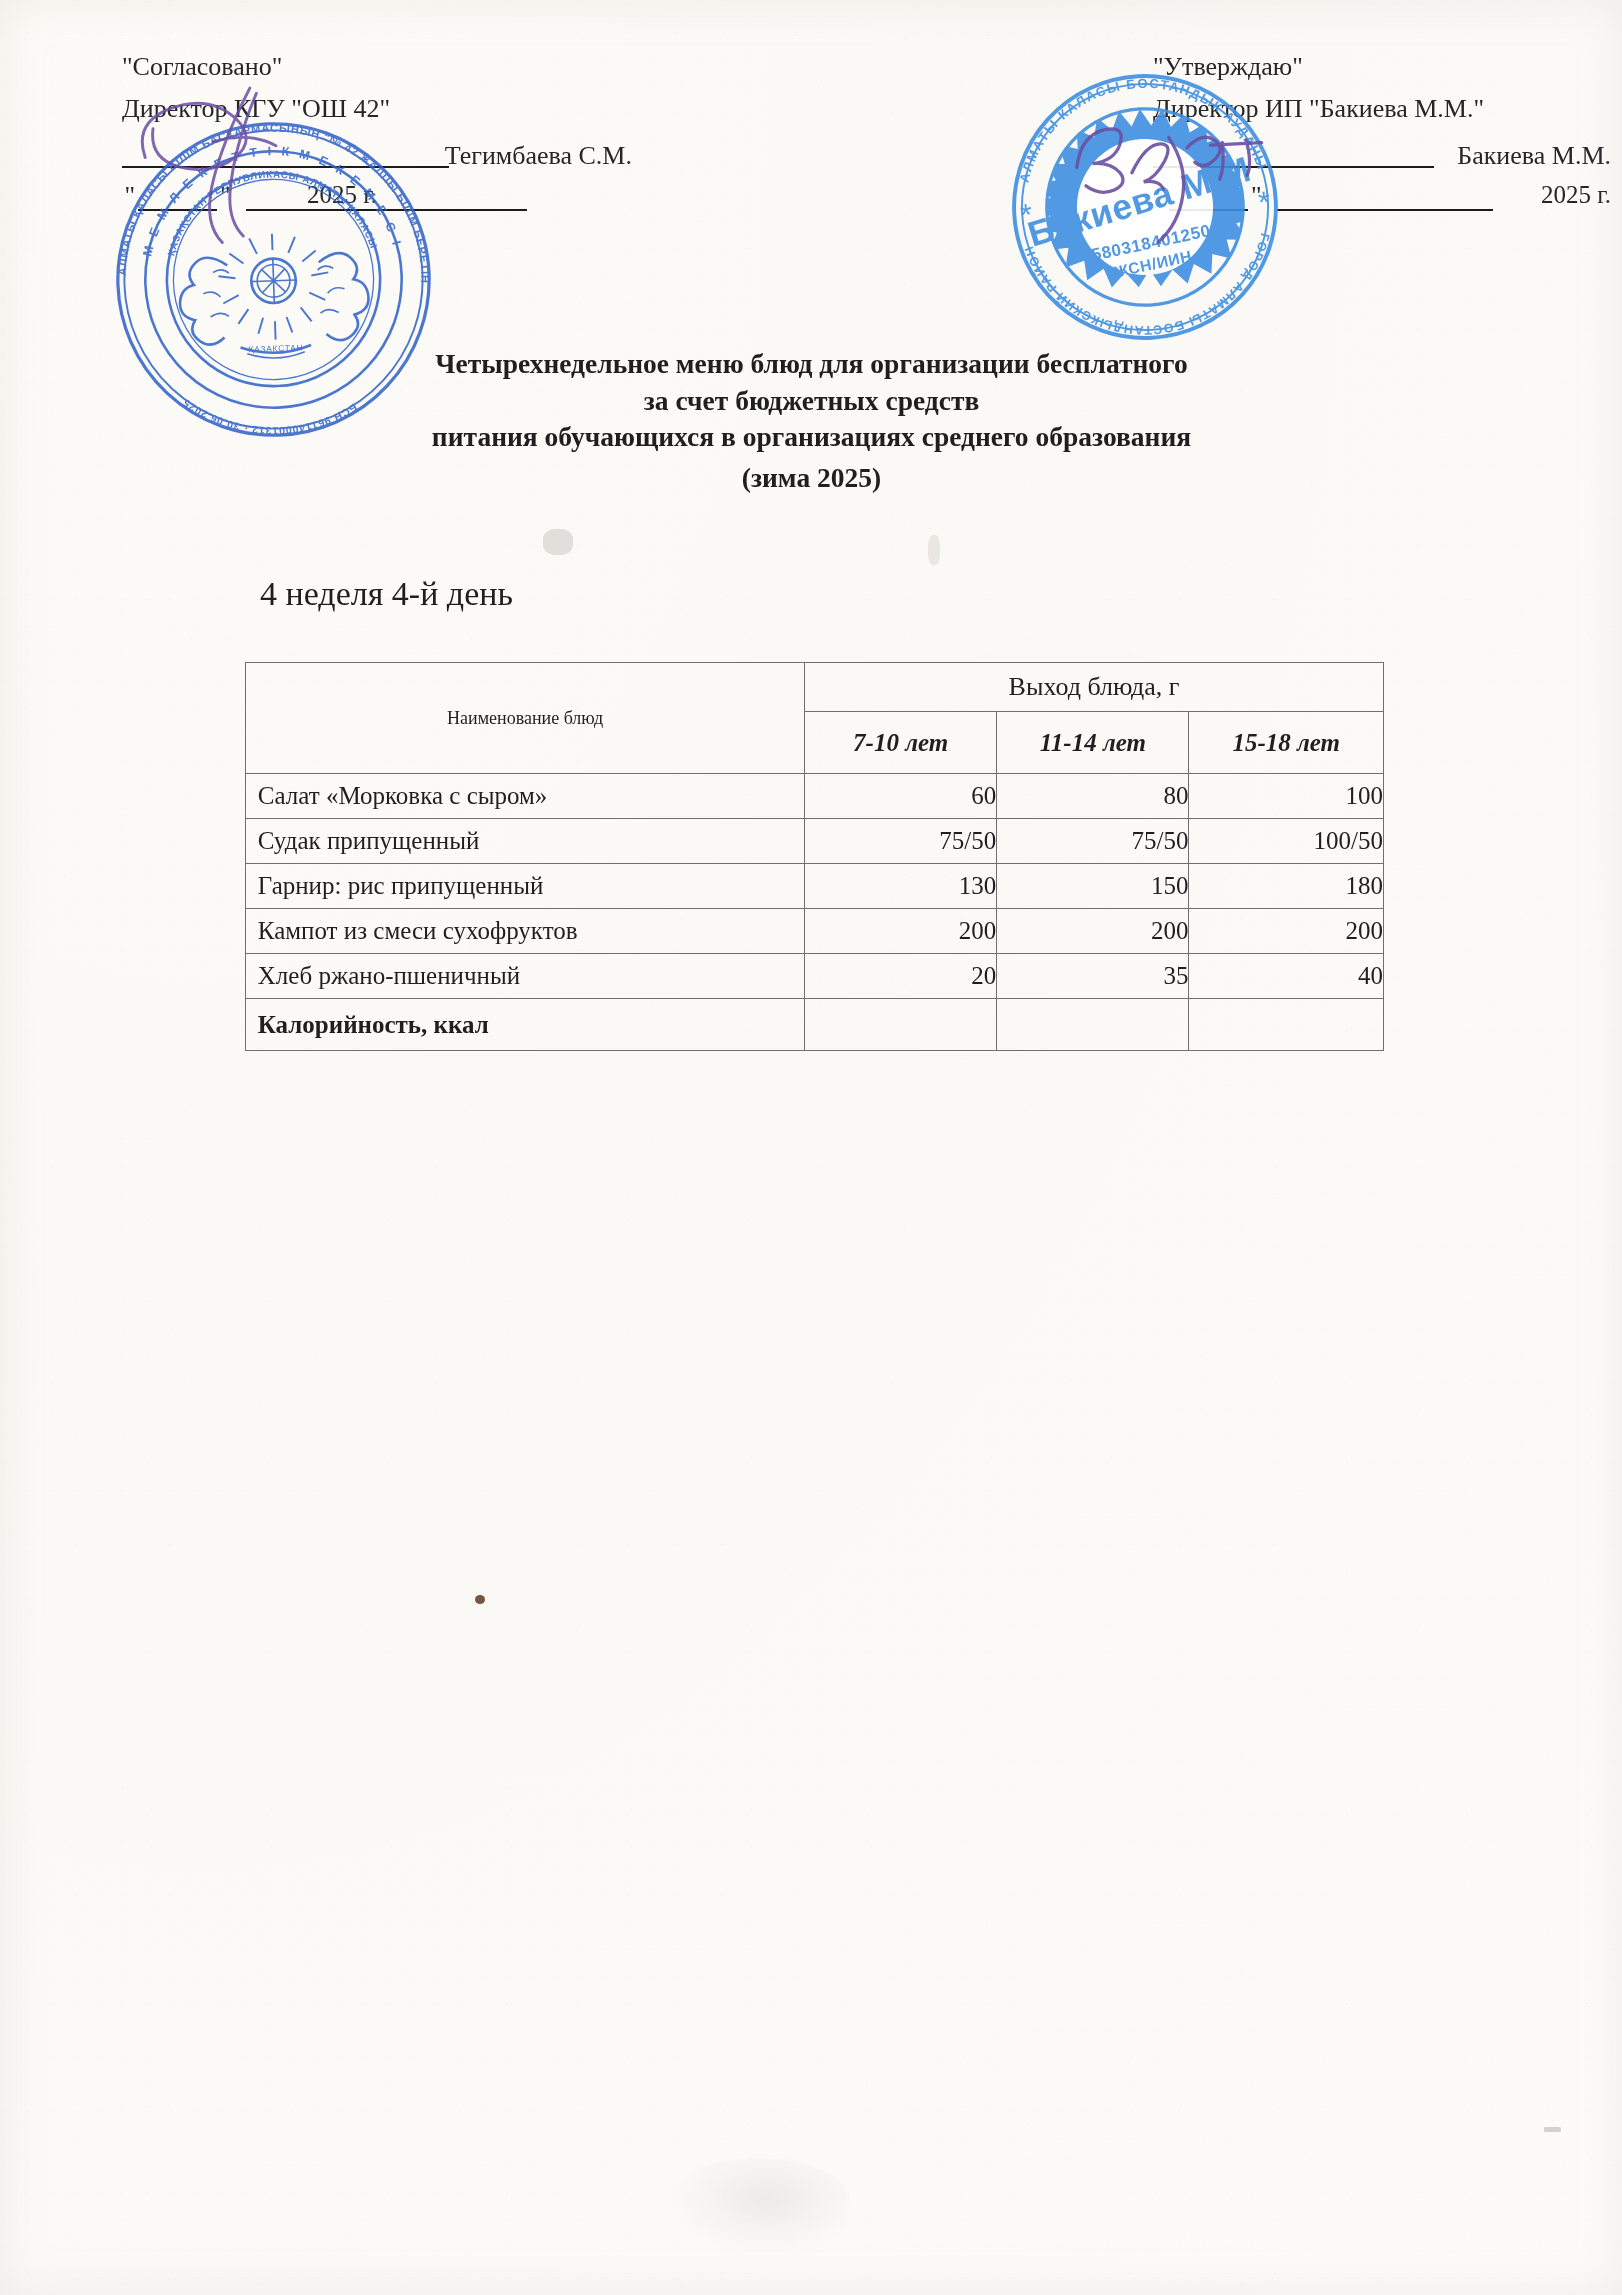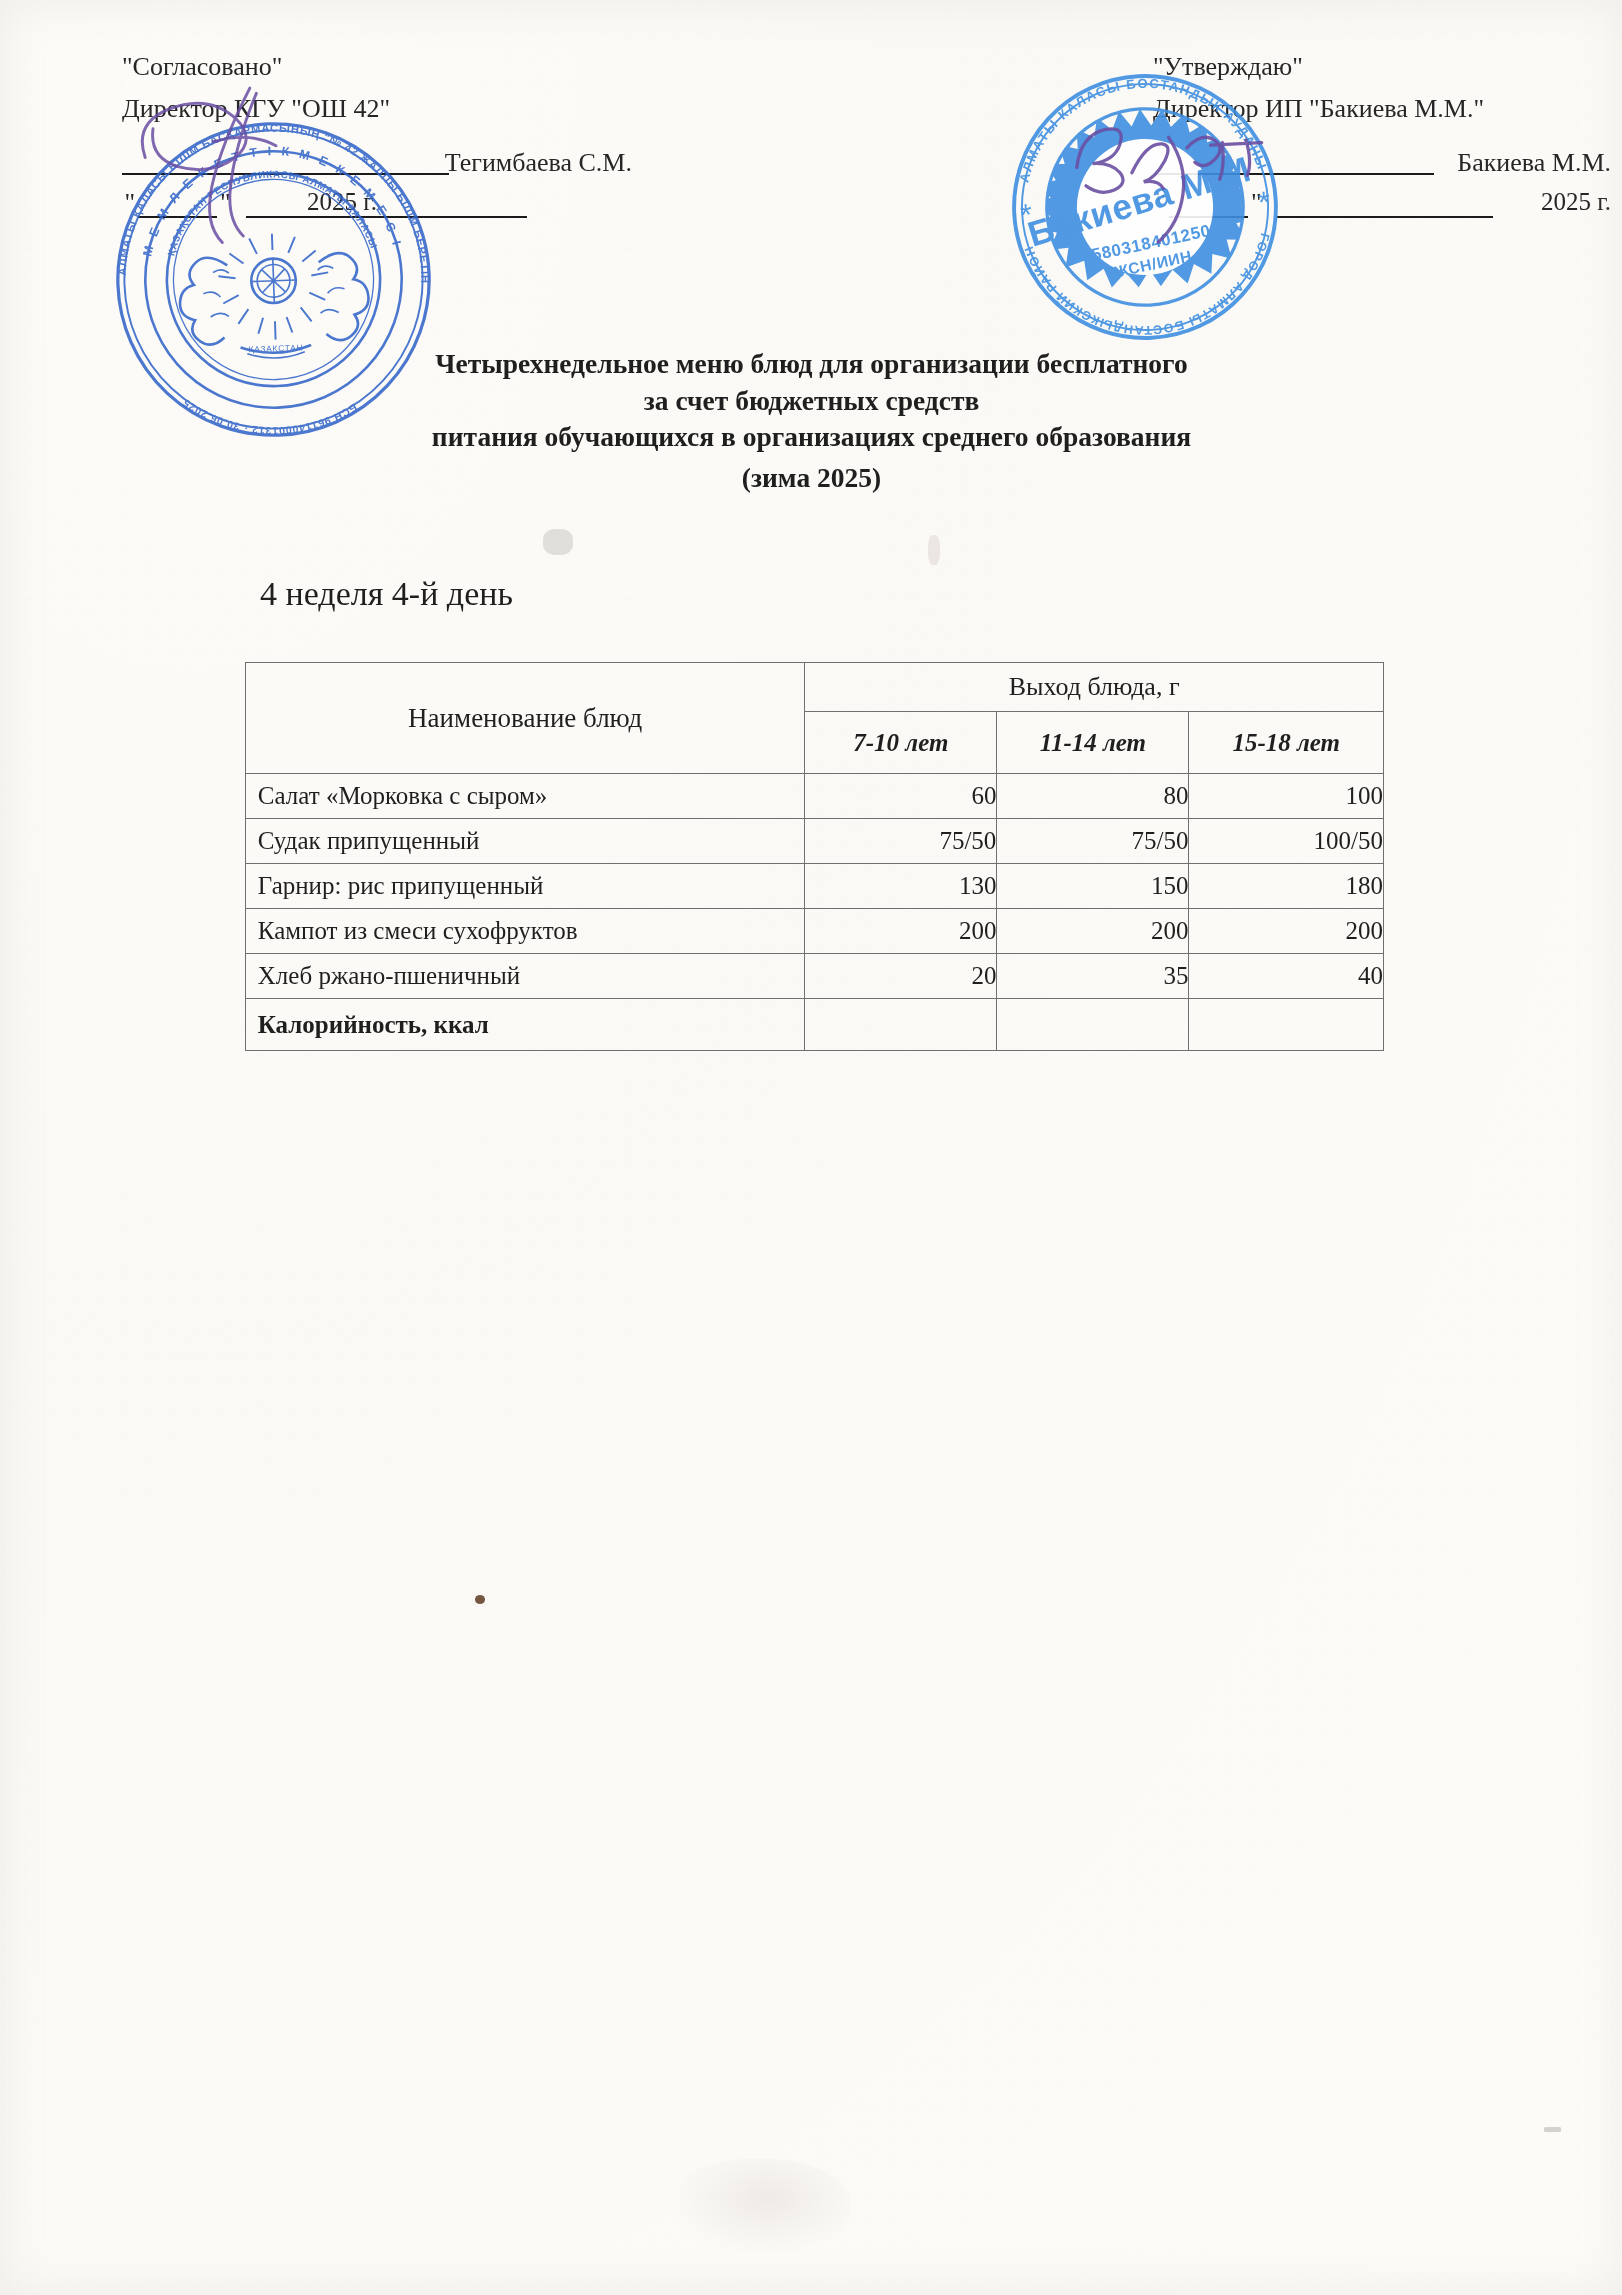--- a/index.html
+++ b/index.html
@@ -32,21 +32,21 @@
     position:absolute;inset:0;pointer-events:none;
     box-shadow:inset 0 0 46px rgba(190,185,178,.22);
   }
 
   
   .hdr{position:absolute;font-size:26px;line-height:1.5;color:#262626;white-space:nowrap;}
   #hdr-left{left:122px;top:47px;}
   #hdr-right{left:1153px;top:47px;}
   .hdr .ln1{display:block;}
   .hdr .ln2{display:block;margin-top:2.6px;}
-  .sig-row{display:block;margin-top:15px;position:relative;height:35px;}
+  .sig-row{display:block;margin-top:8px;position:relative;height:35px;}
   .sig-name{position:absolute;right:0;top:0;}
   .sig-line{position:absolute;left:0;top:30px;height:0;border-top:2px solid #1b1b1b;}
   .date-row{display:block;margin-top:5.2px;position:relative;height:38px;}
   .date-year{position:absolute;right:0;top:0;font-size:25px;}
   .date-q1{position:absolute;left:2.6px;top:0;}
   .date-q2{position:absolute;left:98px;top:0;}
   .date-line-a{position:absolute;left:15.7px;top:33px;width:79px;border-top:2px solid #1b1b1b;}
   .date-line-b{position:absolute;left:124px;top:33px;border-top:2px solid #1b1b1b;}
 
   #hdr-left  .ln1{margin-left:0px;}
@@ -87,21 +87,21 @@
   #menu-table td,#menu-table th{
     border:1.3px solid #6f6f6f;
     padding:0;
     font-weight:normal;
     vertical-align:middle;
   }
   #menu-table .c-name{width:548px;text-align:center;padding:0 11.8px;}
   #menu-table .c-age{width:196px;text-align:center;}
   #menu-table .c-age3{width:198px;text-align:center;}
   #menu-table .th-span{text-align:center;height:48px;font-size:26px;margin-top:24px;}
-  #menu-table .th-name{text-align:center;height:110px;font-size:27px;}
+  #menu-table .th-name{text-align:center;height:110px;font-size:18px;}
   #menu-table .th-age{text-align:center;height:60px;font-size:25px;font-weight:bold;font-style:italic;}
   #menu-table tbody td{height:44px;}
   #menu-table tbody .dish{text-align:left;padding-left:11.8px;font-size:25px;}
   #menu-table tbody .val{text-align:right;font-size:25px;}
   #menu-table tbody tr.kcal td{height:51px;}
   #menu-table tbody tr.kcal .dish{font-weight:bold;}
 
   
   .stamp{position:absolute;pointer-events:none;}
   

